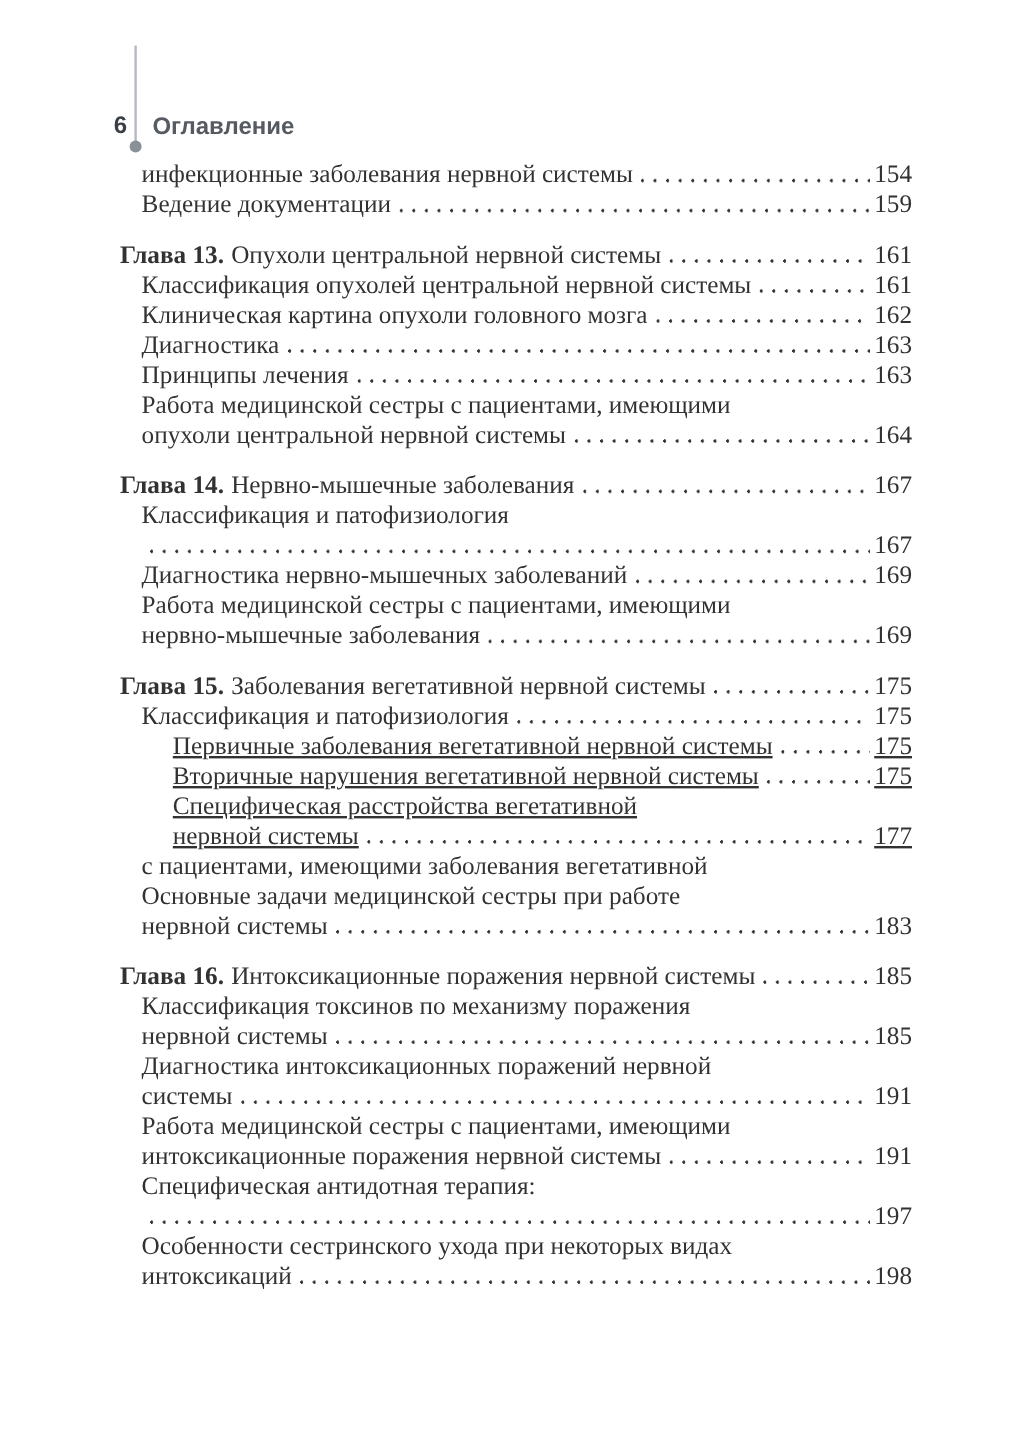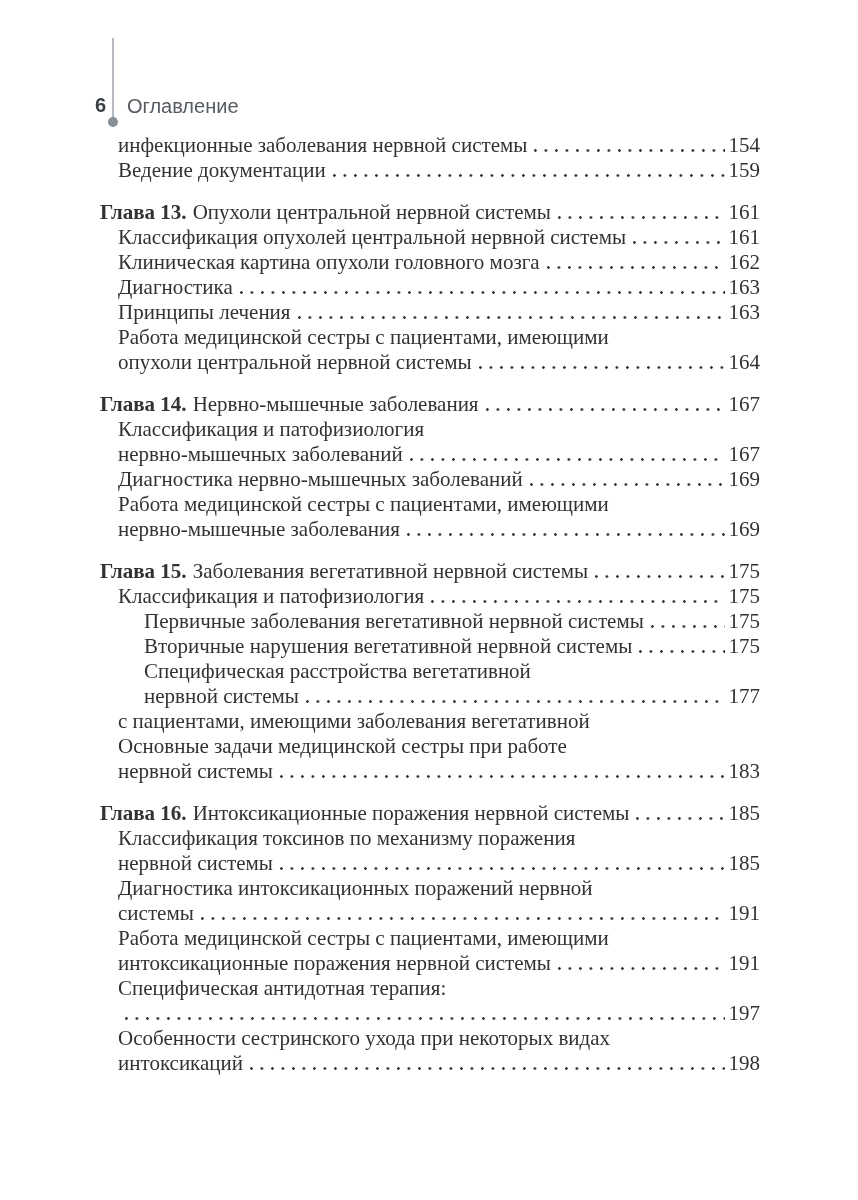--- a/index.html
+++ b/index.html
@@ -34,40 +34,40 @@
     background:var(--rule);
   }
   .hdr-dot{
     position:absolute;left:108px;top:117px;
     width:10px;height:10px;border-radius:50%;
     background:var(--dot);
   }
   .hdr-title{
     position:absolute;left:127px;top:95px;
     font-family:"Liberation Sans", sans-serif;
-    font-size:20px;font-weight:400;line-height:22px;
+    font-size:20px;font-weight:700;line-height:22px;
     color:var(--hdr-title);
   }
   
   .toc{
     position:absolute;
     top:133px;left:100px;
     width:660px;
   }
   .row{
     display:flex;
     align-items:baseline;
     white-space:nowrap;
     font-size:21px;
     line-height:25px;
     height:25px;
   }
   .row.group{margin-top:17px;}
   .row.i1{padding-left:18px;}
-  .row.i2{padding-left:44px;}
+  .row.i2{padding-left:44px;text-decoration:underline;}
   .prefix{font-weight:700;margin-right:6px;}
   .leader{
     flex:1 1 auto;
     min-width:10px;
     height:3px;
     margin:0 4px 0 7px;
     background-image:radial-gradient(circle at 1.4px 1.5px, var(--text) 1.15px, rgba(0,0,0,0) 1.5px);
     background-size:10.5px 3px;
     background-repeat:repeat-x;
     background-position:left bottom;
@@ -144,21 +144,20 @@
     <span class="leader"></span>
     <span class="pagenum">167</span>
   </div>
     <div class="row i1">
 
     <span class="label">Классификация и патофизиология</span>
 
   </div>
     <div class="row i1">
 
-    <span class="label">нервно-мышечных заболеваний</span>
     <span class="leader"></span>
     <span class="pagenum">167</span>
   </div>
     <div class="row i1">
 
     <span class="label">Диагностика нервно-мышечных заболеваний</span>
     <span class="leader"></span>
     <span class="pagenum">169</span>
   </div>
     <div class="row i1">

